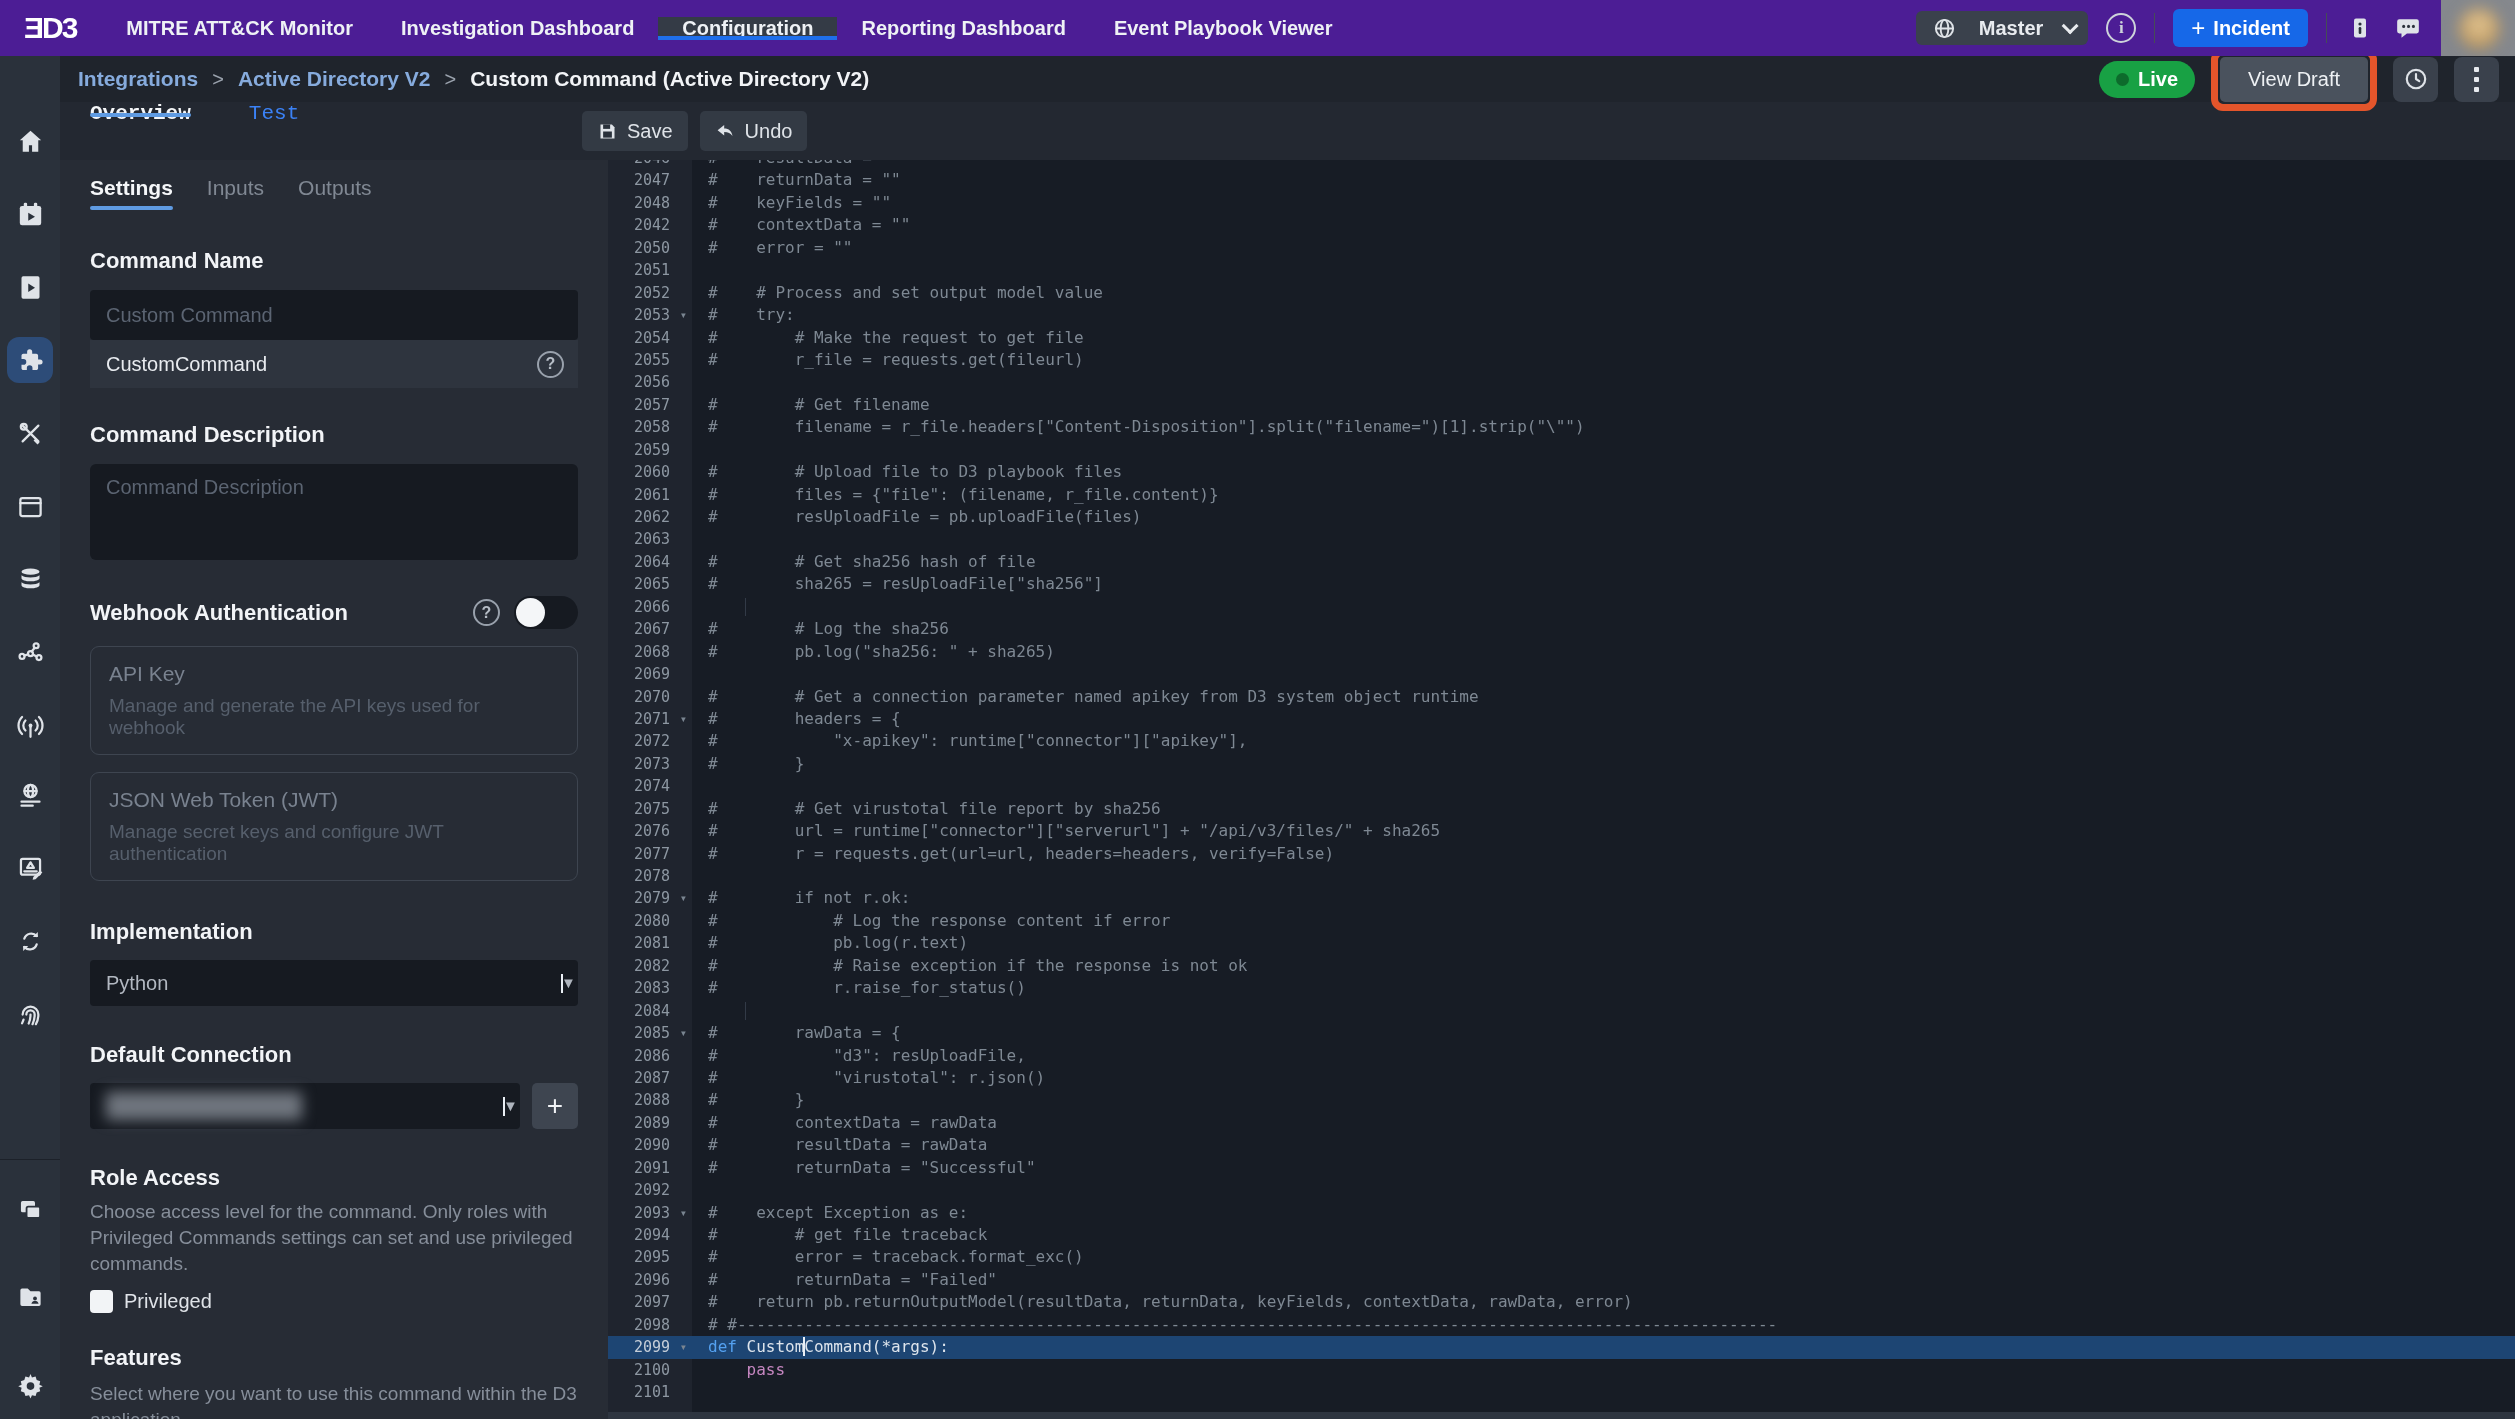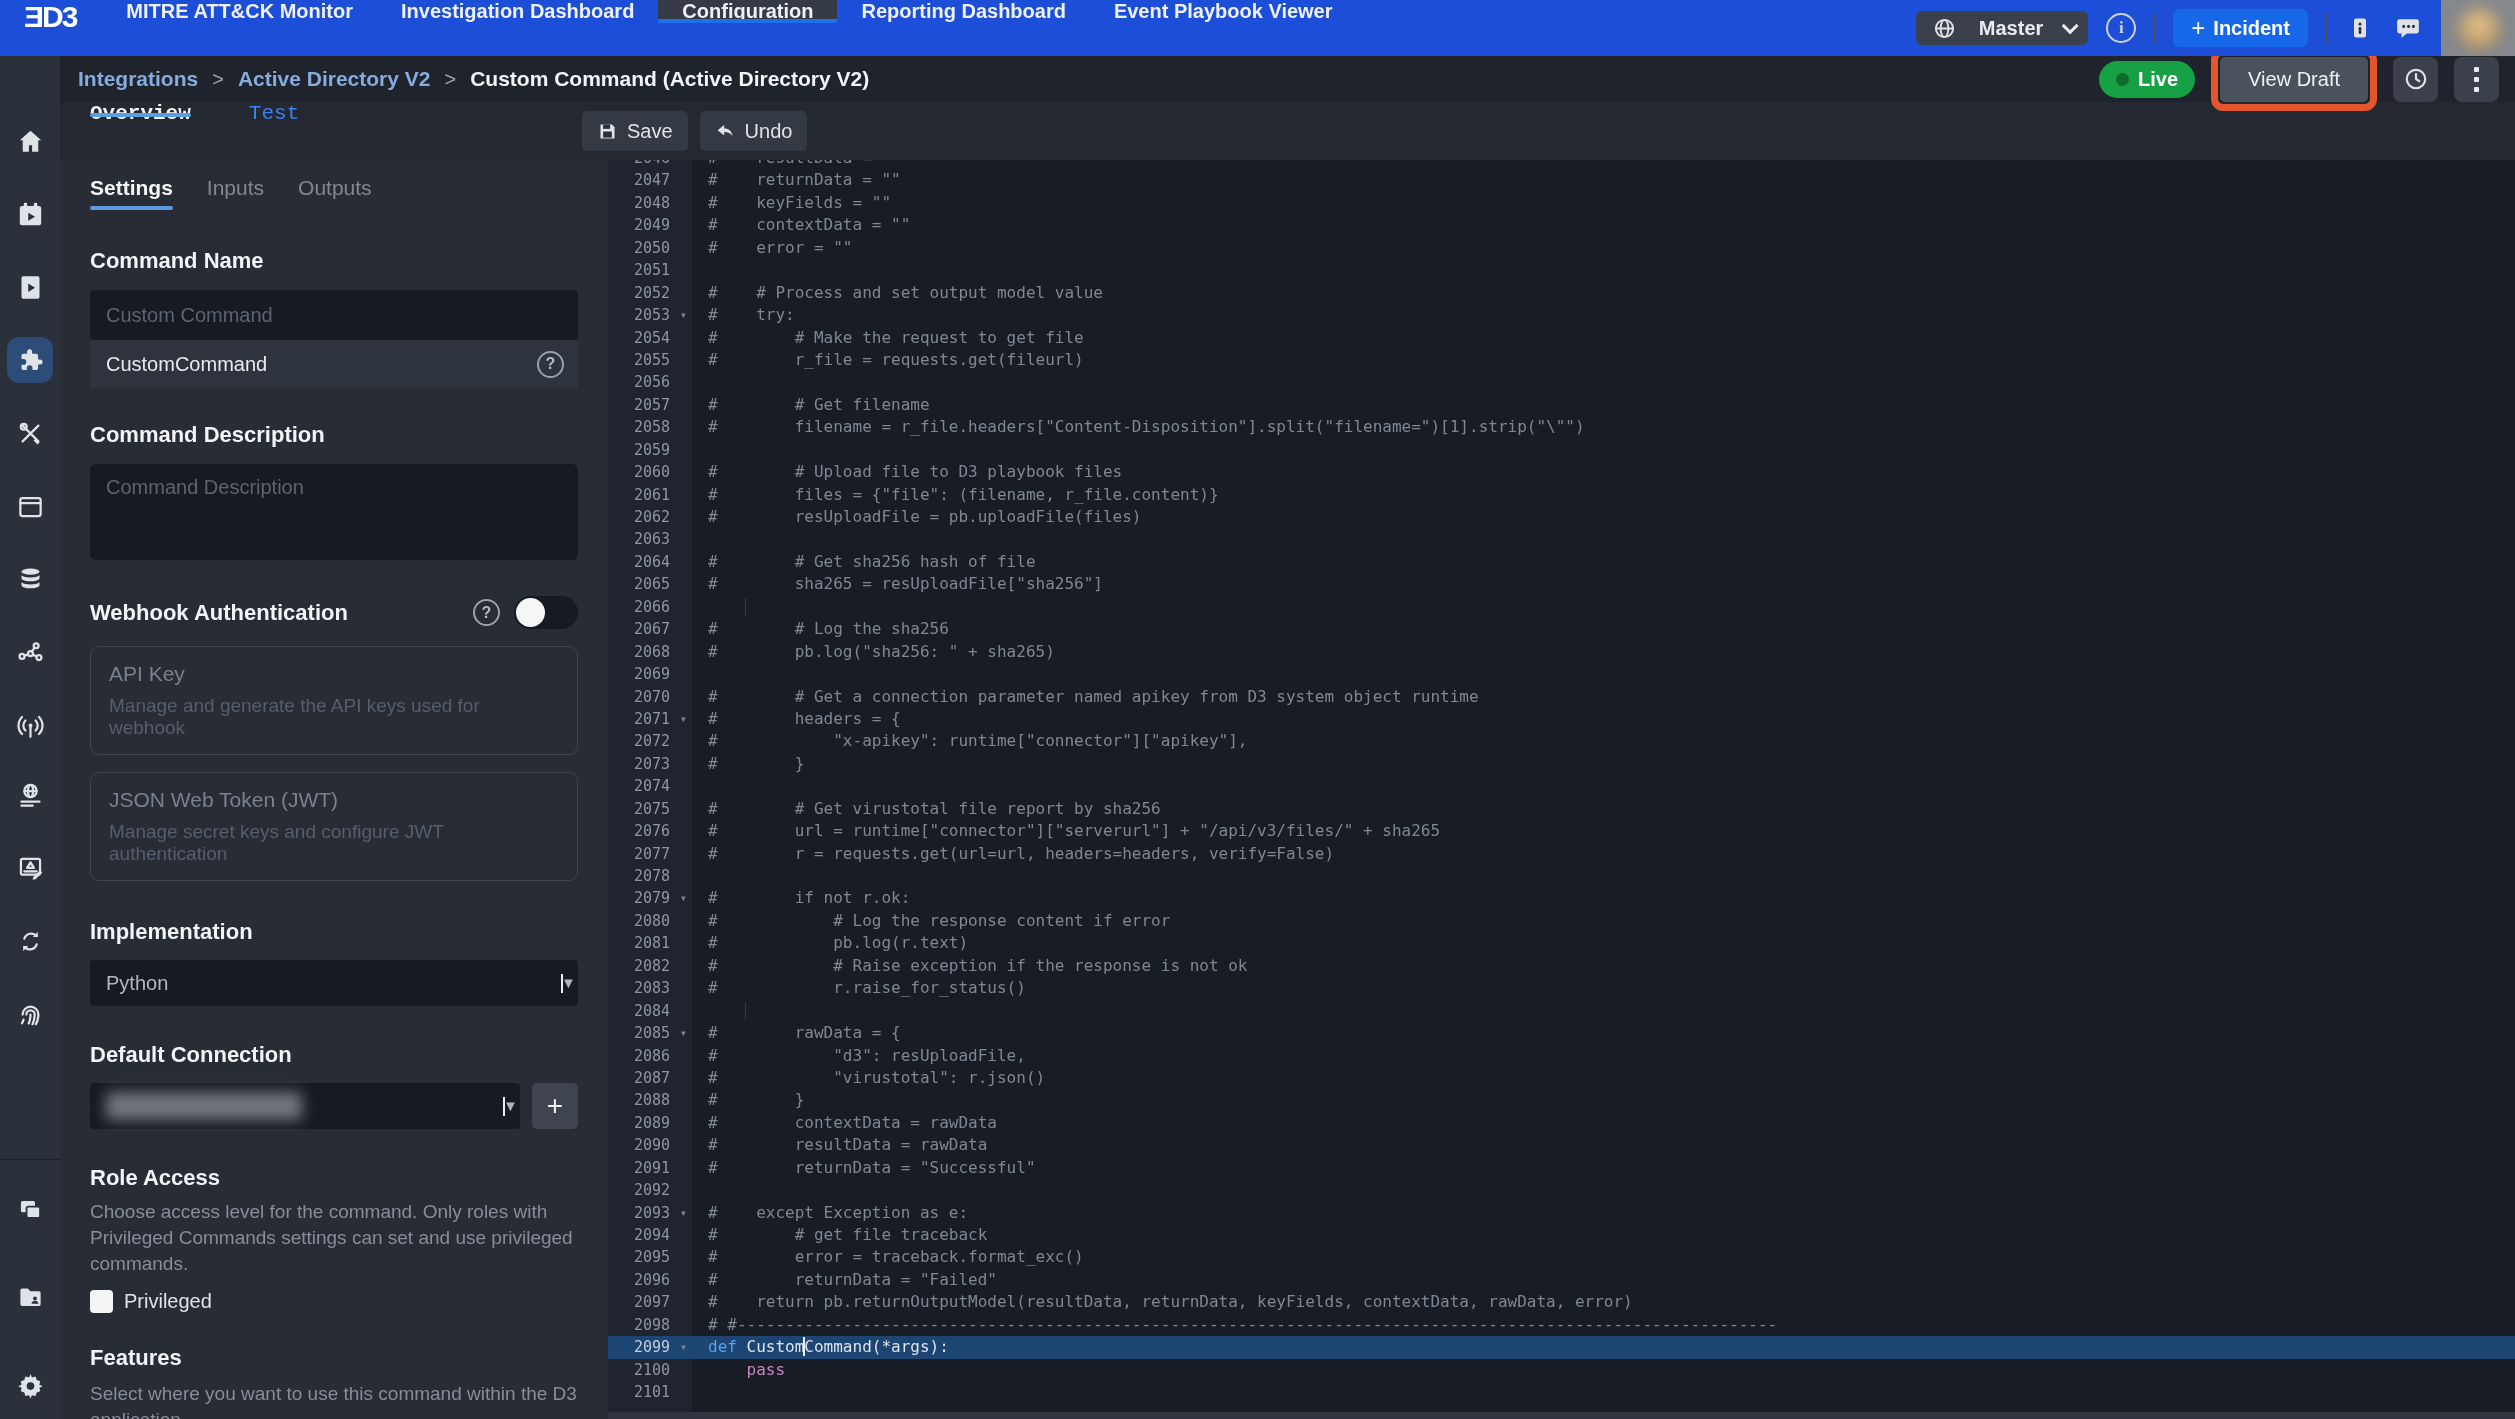--- a/index.html
+++ b/index.html
@@ -1,20 +1,20 @@
 <!DOCTYPE html>
 <html><head>
 <meta charset="utf-8">
 <style>
   * { margin:0; padding:0; box-sizing:border-box; }
   html,body { width:2515px; height:1419px; overflow:hidden; }
   body { font-family:"Liberation Sans", sans-serif; background:#262b34; color:#e8ebef; position:relative; }
 
   
-  .navbar { position:absolute; left:0; top:0; right:0; height:56px; background:#1d4ed8; display:flex; align-items:flex-start; z-index:30; }
+  .navbar { position:absolute; left:0; top:0; right:0; height:56px; background:#4c1d95; display:flex; align-items:center; z-index:30; }
   .logo { display:flex; align-items:center; padding:0 26px 0 24px; font-weight:bold; font-size:30px; letter-spacing:-2px; color:#fff; }
   .nav-items { display:flex; align-items:stretch; }
   .nav-item { display:flex; align-items:center; padding:0 24px; font-size:20px; font-weight:600; color:#eef1f5; position:relative; cursor:pointer; white-space:nowrap; }
   .nav-item.active { background:#343b46; }
   .nav-item.active::after { content:""; position:absolute; left:0; right:0; bottom:0; height:4px; background:#1f6feb; }
   .nav-right { margin-left:auto; display:flex; align-items:center; gap:18px; }
   .ws-pill { height:34px; background:#3a414c; border-radius:6px; display:flex; align-items:center; gap:19px; padding:0 14px; cursor:pointer; }
   .ws-pill .lbl { font-size:20px; font-weight:600; }
   .chev { width:12px; height:12px; border-right:3px solid #e8ebef; border-bottom:3px solid #e8ebef; transform:rotate(45deg) translateY(-3px); }
   .circle-i { width:30px; height:30px; border:2px solid #cdd3da; border-radius:50%; display:flex; align-items:center; justify-content:center; font-size:17px; font-weight:700; color:#cdd3da; font-family:"Liberation Serif",serif; }
@@ -388,21 +388,21 @@
   <div class="para" style="margin-top:10px">Select where you want to use this command within the D3 application.</div>
 
 </div>
 
 <div class="editor">
   <div class="gutter-bg"></div>
   <div class="code-lines" id="code-lines">
       <div class="cl"><span class="ln">2046</span><span class="ct">#    resultData = ""</span></div>
       <div class="cl"><span class="ln">2047</span><span class="ct">#    returnData = ""</span></div>
       <div class="cl"><span class="ln">2048</span><span class="ct">#    keyFields = ""</span></div>
-      <div class="cl"><span class="ln">2049</span><span class="ct">#    contextData = ""</span></div>
+      <div class="cl"><span class="ln">2042</span><span class="ct">#    contextData = ""</span></div>
       <div class="cl"><span class="ln">2050</span><span class="ct">#    error = ""</span></div>
       <div class="cl"><span class="ln">2051</span><span class="ct"></span></div>
       <div class="cl"><span class="ln">2052</span><span class="ct">#    # Process and set output model value</span></div>
       <div class="cl"><span class="ln">2053<i class="fold">▾</i></span><span class="ct">#    try:</span></div>
       <div class="cl"><span class="ln">2054</span><span class="ct">#        # Make the request to get file</span></div>
       <div class="cl"><span class="ln">2055</span><span class="ct">#        r_file = requests.get(fileurl)</span></div>
       <div class="cl"><span class="ln">2056</span><span class="ct"></span></div>
       <div class="cl"><span class="ln">2057</span><span class="ct">#        # Get filename</span></div>
       <div class="cl"><span class="ln">2058</span><span class="ct">#        filename = r_file.headers["Content-Disposition"].split("filename=")[1].strip("\"")</span></div>
       <div class="cl"><span class="ln">2059</span><span class="ct"></span></div>

